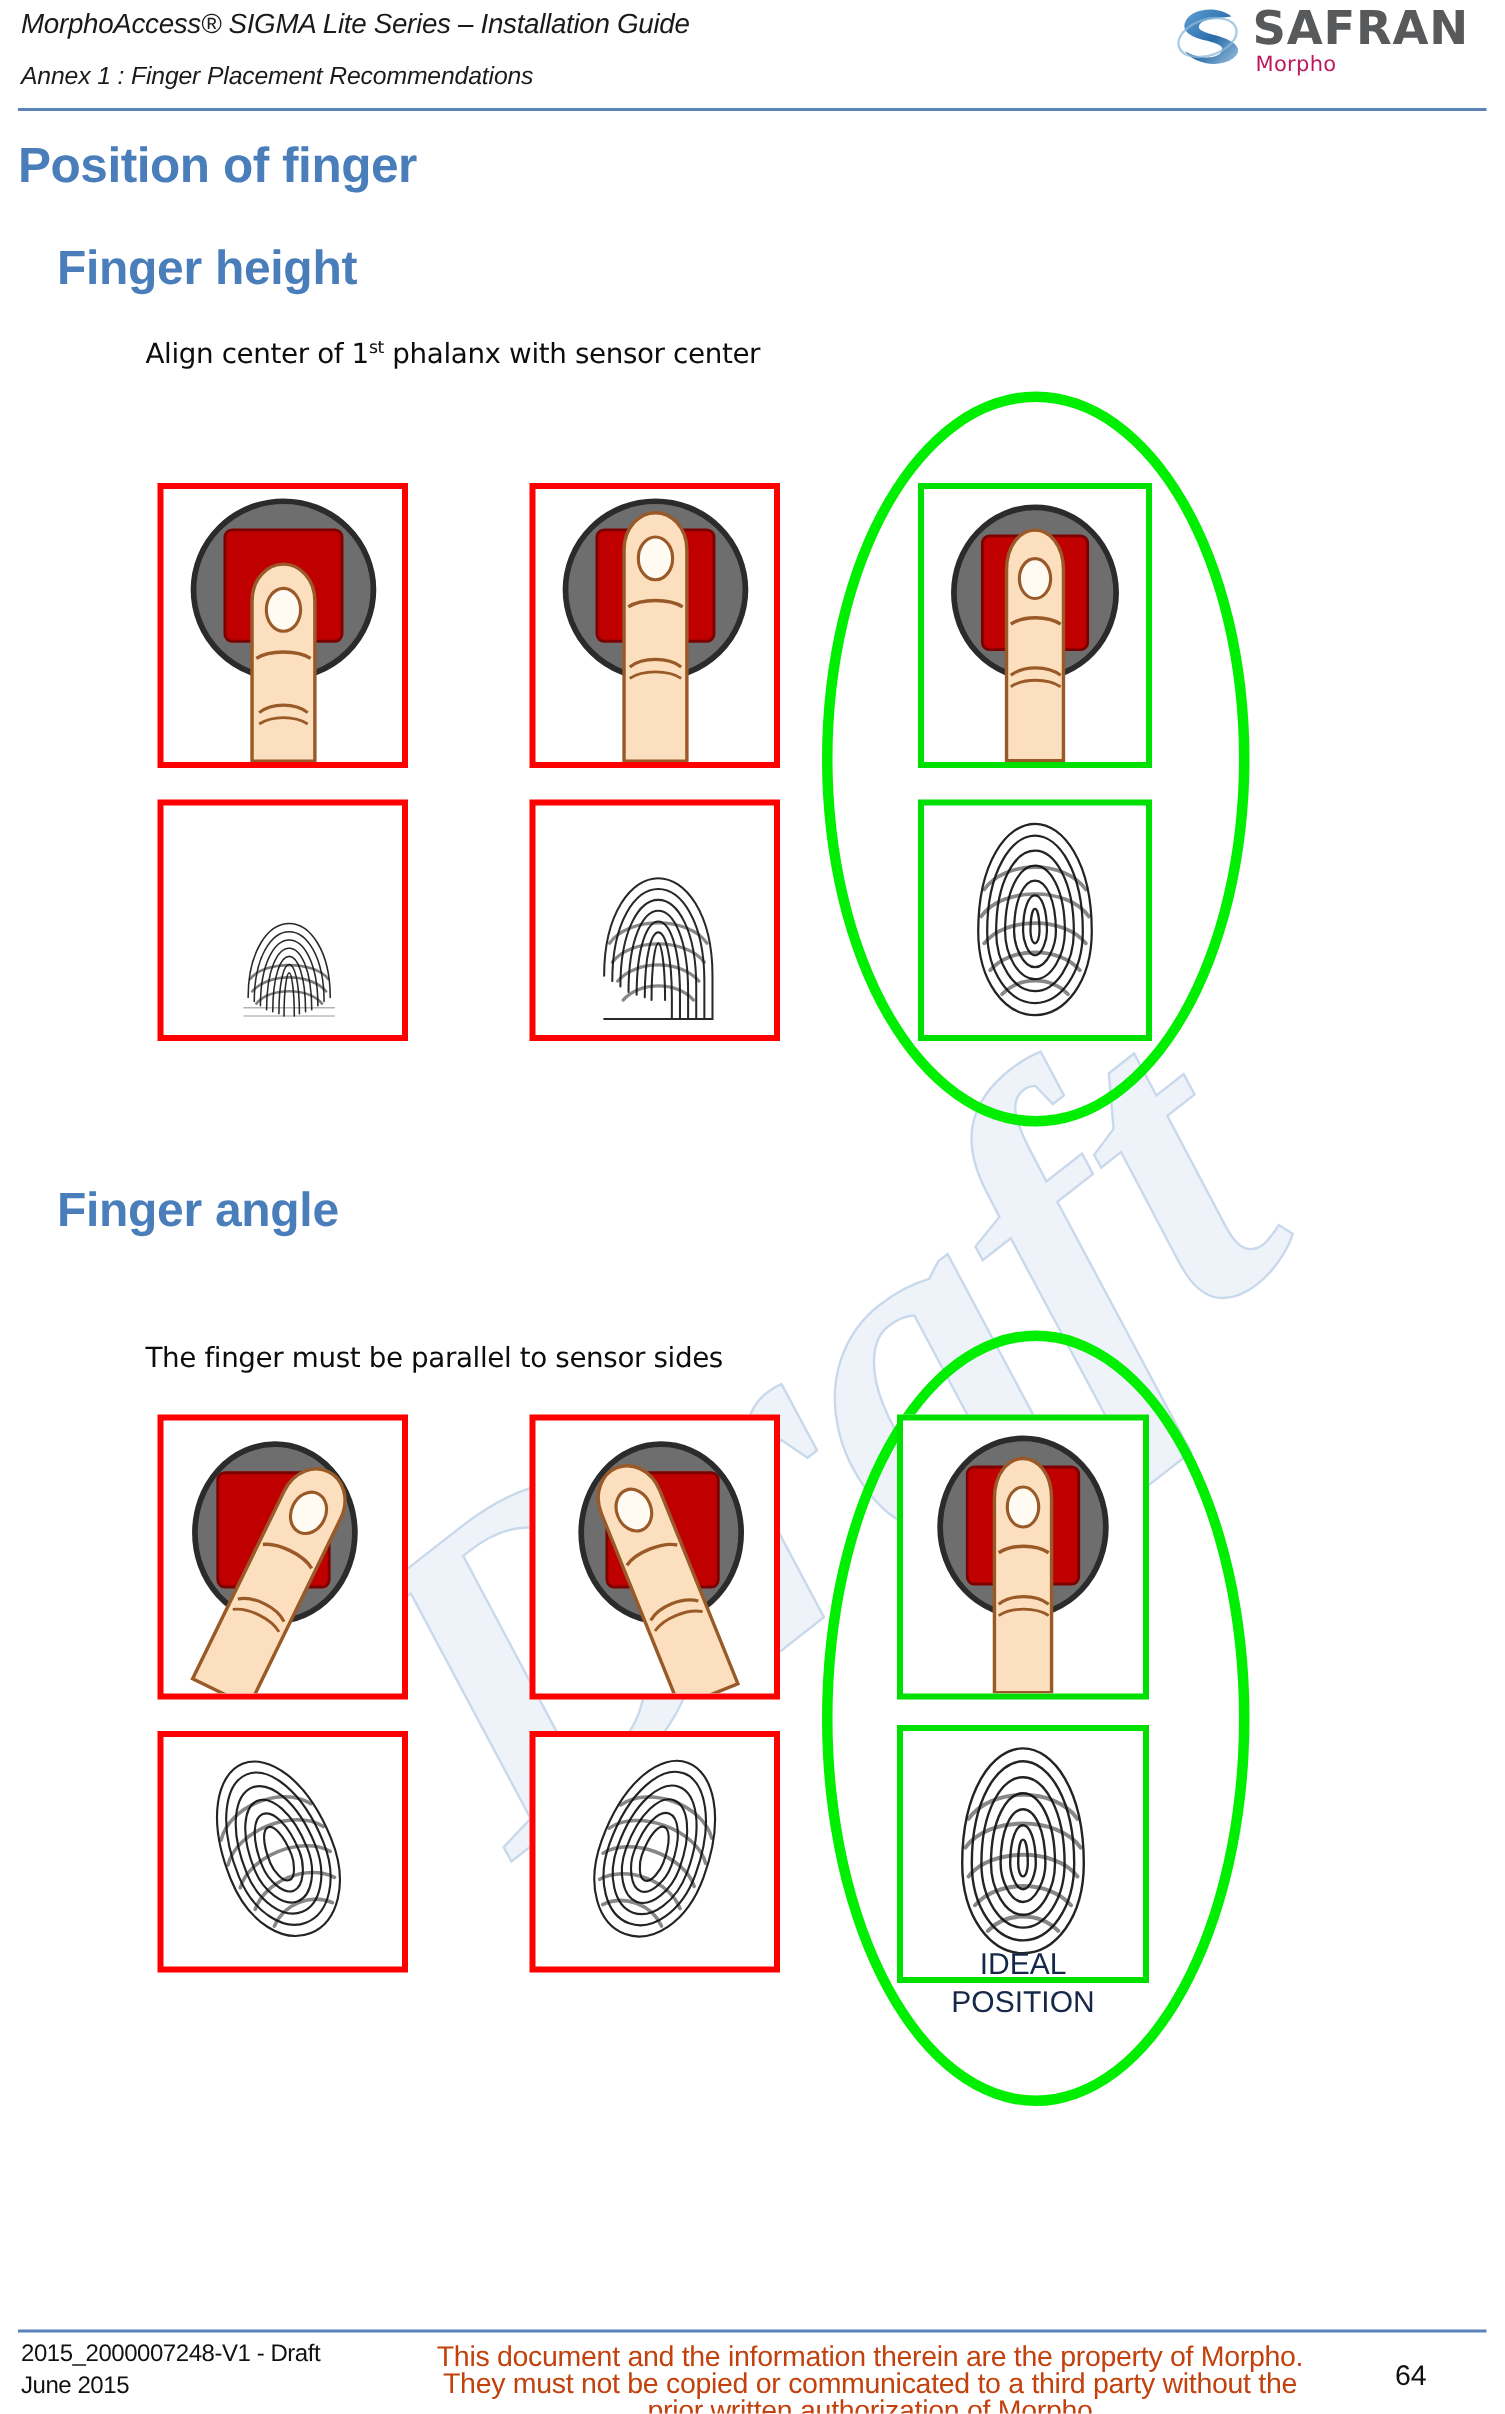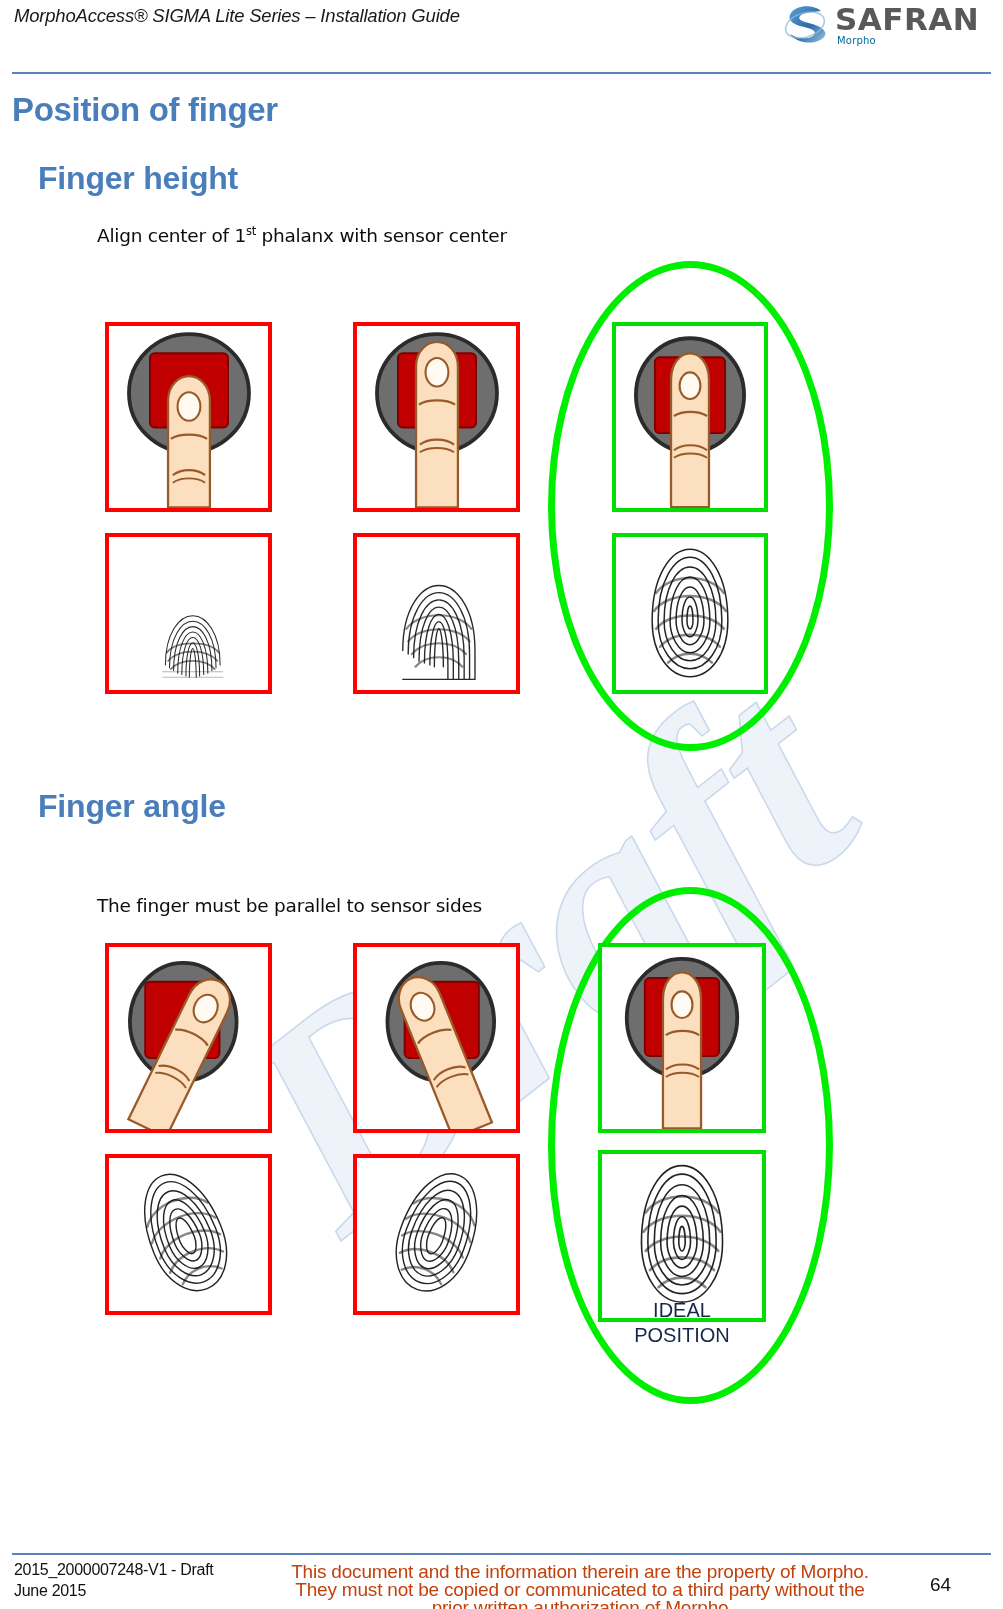--- a/index.html
+++ b/index.html
@@ -73,22 +73,22 @@
     font-family: "DejaVu Sans", sans-serif;
     font-weight: 700;
     font-size: 31px;
     letter-spacing: 0.5px;
     color: #58595b;
     line-height: 34px;
   }
   .logo-sub {
     position: absolute; left: 54px; top: 33px;
     font-family: "DejaVu Sans", sans-serif;
-    font-size: 10px;
-    color: #0369a1;
+    font-size: 14px;
+    color: #be185d;
     letter-spacing: 0.2px;
   }
 
   
   .h1 {
     position: absolute; left: 12px; top: 91px;
     font-size: 33px; font-weight: 700;
     color: #4a7ebb;
     letter-spacing: -0.3px;
     white-space: nowrap;
@@ -169,20 +169,21 @@
 <body>
 
 <svg id="watermark" viewBox="0 0 1003 1609">
   <text x="150" y="1120" transform="rotate(-38 420 900)">Draft</text>
 </svg>
 
 <div id="page">
 
   <div class="header">
     <div class="header-line1">MorphoAccess® SIGMA Lite Series – Installation Guide</div>
+    <div class="header-line2">Annex 1 :  Finger Placement Recommendations</div>
 
     <div class="logo">
       <svg class="logo-swirl" viewBox="0 0 48 42">
         <defs>
           <linearGradient id="sg" x1="0" y1="0" x2="1" y2="1">
             <stop offset="0%" stop-color="#5e9fd4"></stop>
             <stop offset="55%" stop-color="#2a6ca8"></stop>
             <stop offset="100%" stop-color="#9dc3e0"></stop>
           </linearGradient>
         </defs>

